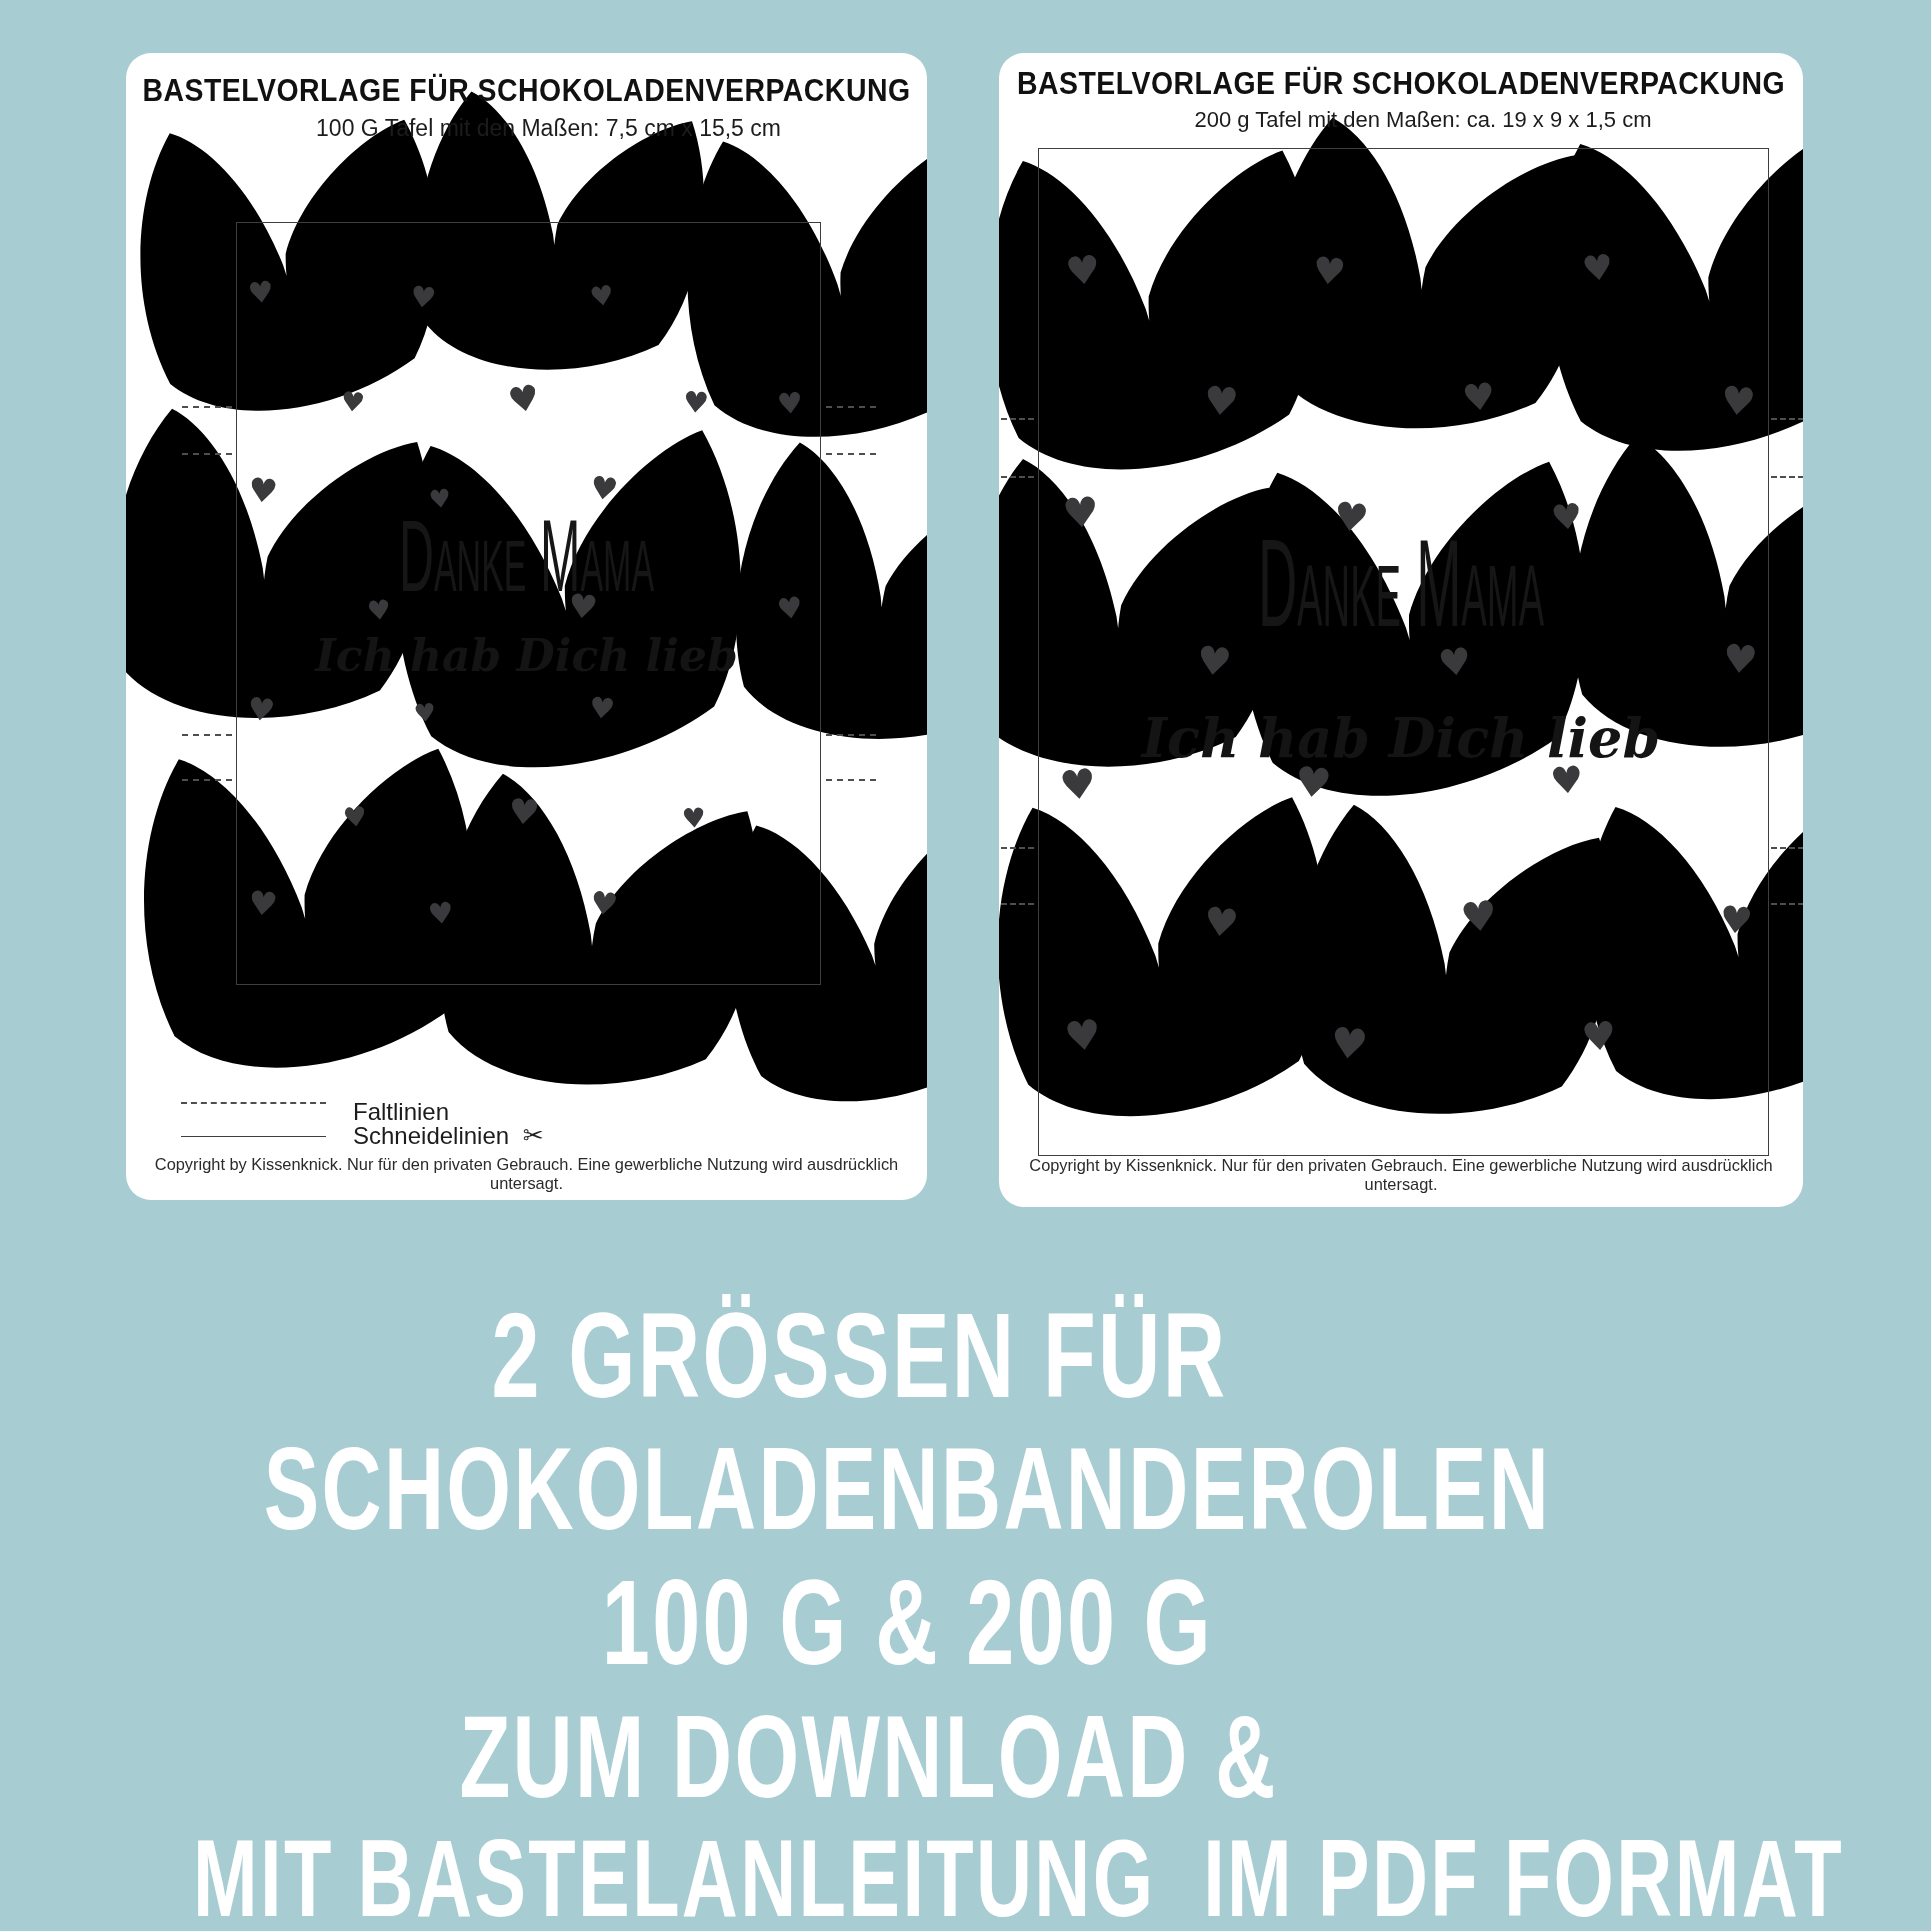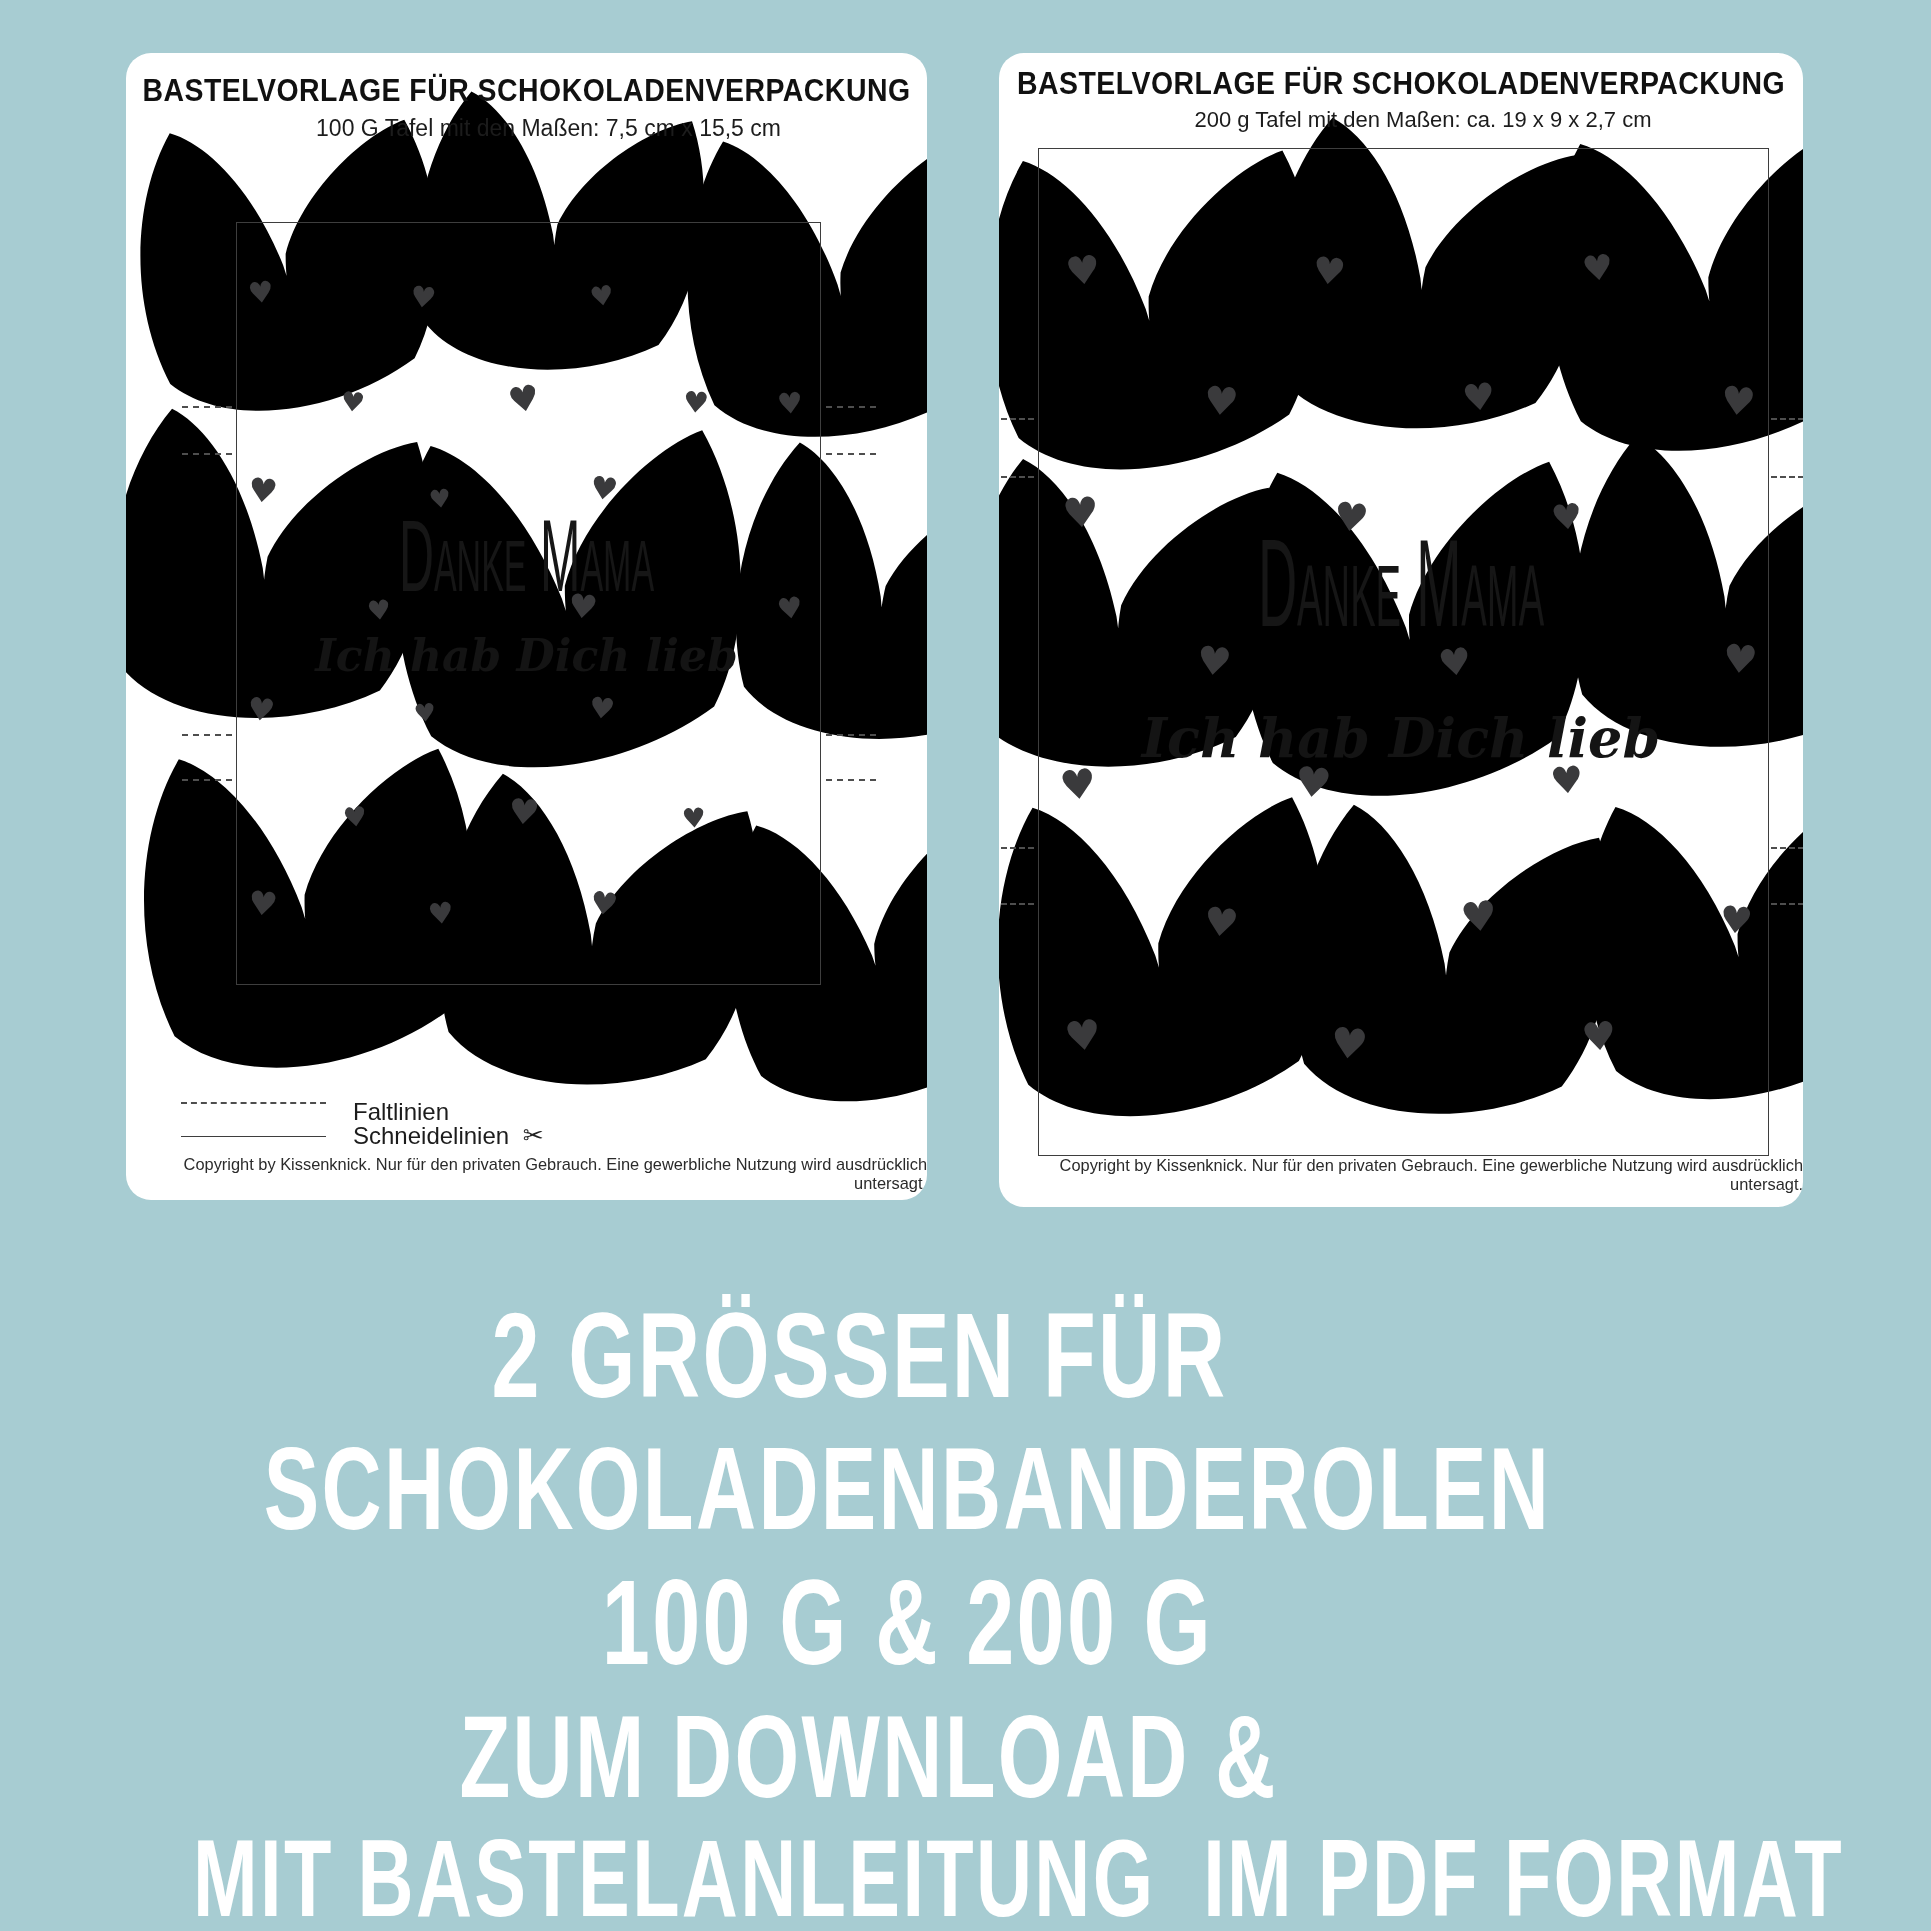--- a/index.html
+++ b/index.html
@@ -40,21 +40,21 @@
 
   .legend-fold-line{position:absolute;left:55px;top:1049px;width:145px;height:0;
                     border-top:2.4px dashed #4e4e4e;z-index:4;}
   .legend-cut-line{position:absolute;left:55px;top:1083px;width:145px;height:0;
                    border-top:1.9px solid #3e3e3e;z-index:4;}
   .legend-label{position:absolute;left:227px;font-size:24px;color:#1c1c1c;z-index:4;}
   .legend-label.fold{top:1033px;margin-top:12px;}
   .legend-label.cut{top:1068px;}
   .scissors{font-family:"DejaVu Sans",sans-serif;font-size:25px;margin-left:13.5px;color:#222;}
 
-  .copyright{position:absolute;left:0;right:0;text-align:right;font-size:16.4px;color:#2b2b2b;z-index:4;}
+  .copyright{position:absolute;left:0;right:0;text-align:center;font-size:16.4px;color:#2b2b2b;z-index:4;}
   .page-left .copyright{bottom:6.8px;}
   .page-right .copyright{bottom:12.6px;}
 
   .cap{position:absolute;left:0;width:100%;text-align:center;color:var(--caption,#fff);
        font-weight:bold;line-height:1;letter-spacing:2.9px;white-space:pre;}
   .cap1{top:1302px;font-size:108px;transform:translateX(-106px) scale(.8,1.12);}
   .cap2{top:1437px;font-size:104px;transform:translateX(-58px) scale(.8,1.12);}
   .cap3{top:1569px;font-size:108px;transform:translateX(-58px) scale(.8,1.12);}
   .cap4{top:1705px;font-size:104px;transform:translateX(-97px) scale(.8,1.12);}
   .cap5{top:1830px;font-size:97px;transform:scale(.8,1.12);}
@@ -172,21 +172,21 @@
           <use href="#sketch-heart" x="-100" y="-90"></use>
         </g>
         <g transform="translate(470 940) rotate(5) scale(2)">
           <use href="#sketch-heart" x="-100" y="-90"></use>
         </g>
         <g transform="translate(770 920) rotate(-6) scale(2)">
           <use href="#sketch-heart" x="-100" y="-90"></use>
         </g>
       </svg>
     <div class="page-title">BASTELVORLAGE FÜR SCHOKOLADENVERPACKUNG</div>
-    <div class="page-subtitle">200 g Tafel mit den Maßen: ca. 19 x 9 x 2,7 cm</div>
+    <div class="page-subtitle">200 g Tafel mit den Maßen: ca. 19 x 9 x 1,5 cm</div>
     <div class="wrap-rect"></div>
     <div class="marks-layer">
         <div class="mark" style="left: 1.9px; top: 365px; width: 33px;"></div>
         <div class="mark" style="left: 1.9px; top: 423px; width: 33px;"></div>
         <div class="mark" style="left: 1.9px; top: 794px; width: 33px;"></div>
         <div class="mark" style="left: 1.9px; top: 850px; width: 33px;"></div>
         <div class="mark" style="left: 772px; top: 365px; width: 33px;"></div>
         <div class="mark" style="left: 772px; top: 423px; width: 33px;"></div>
         <div class="mark" style="left: 772px; top: 794px; width: 33px;"></div>
         <div class="mark" style="left: 772px; top: 850px; width: 33px;"></div>

